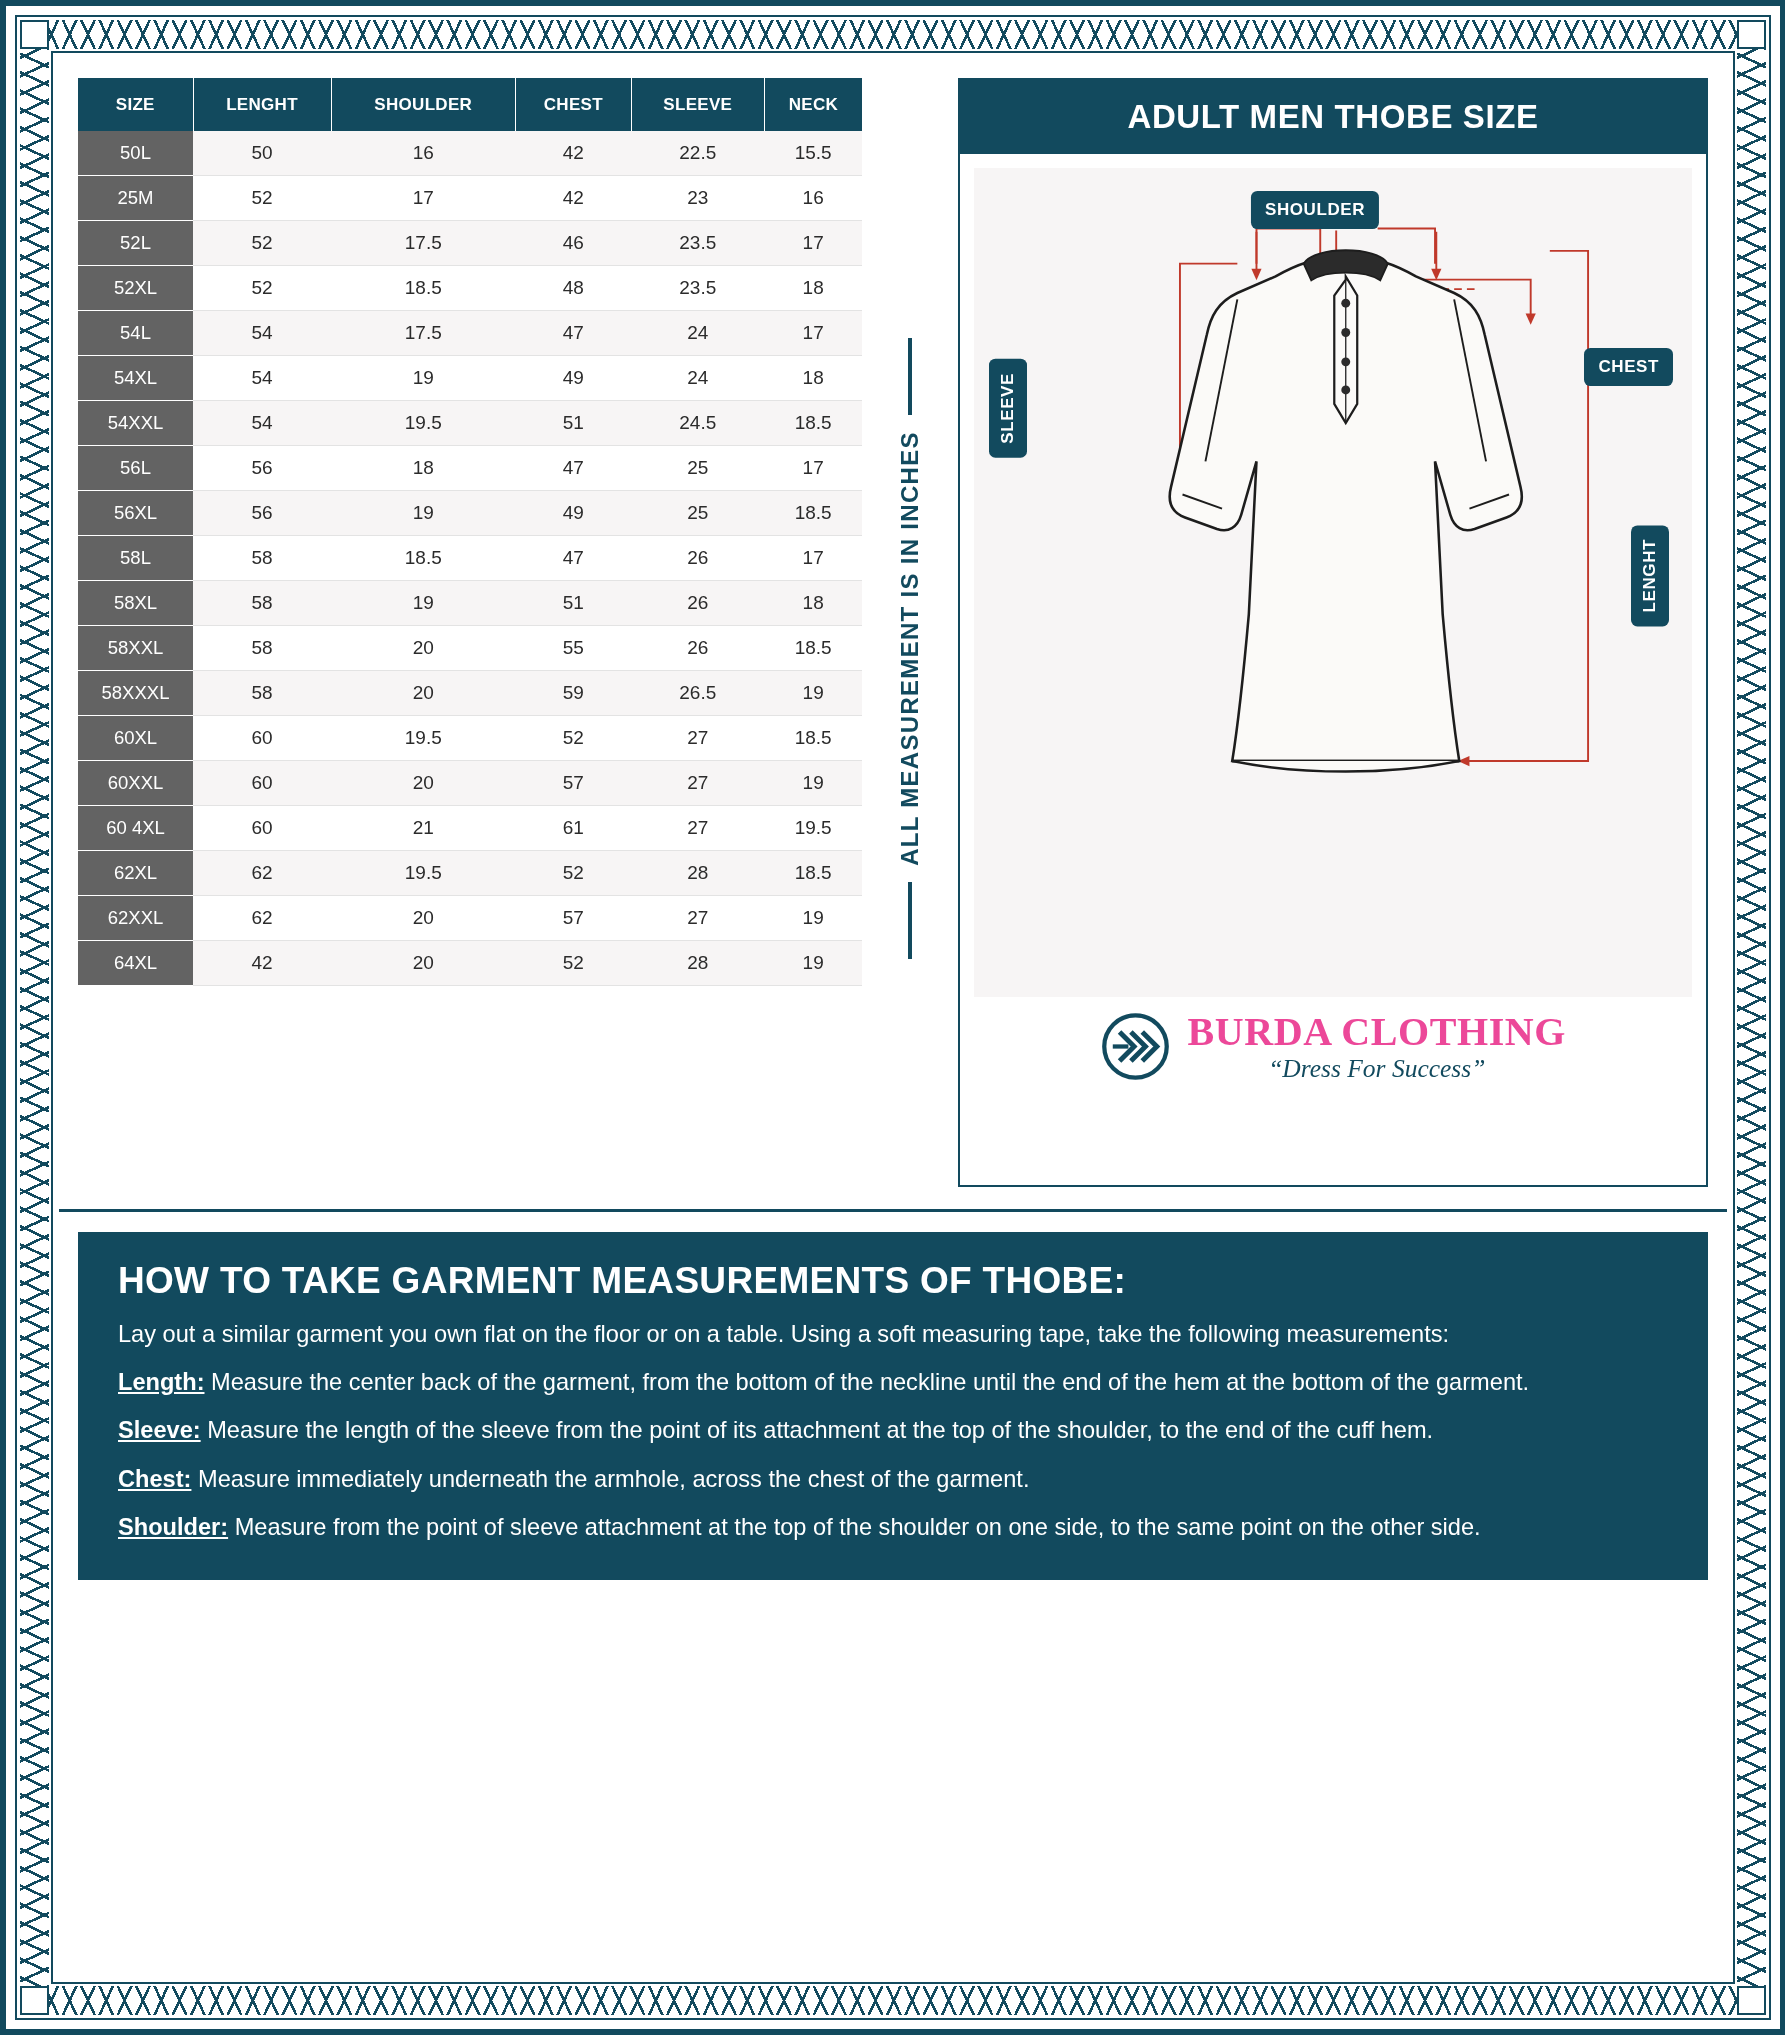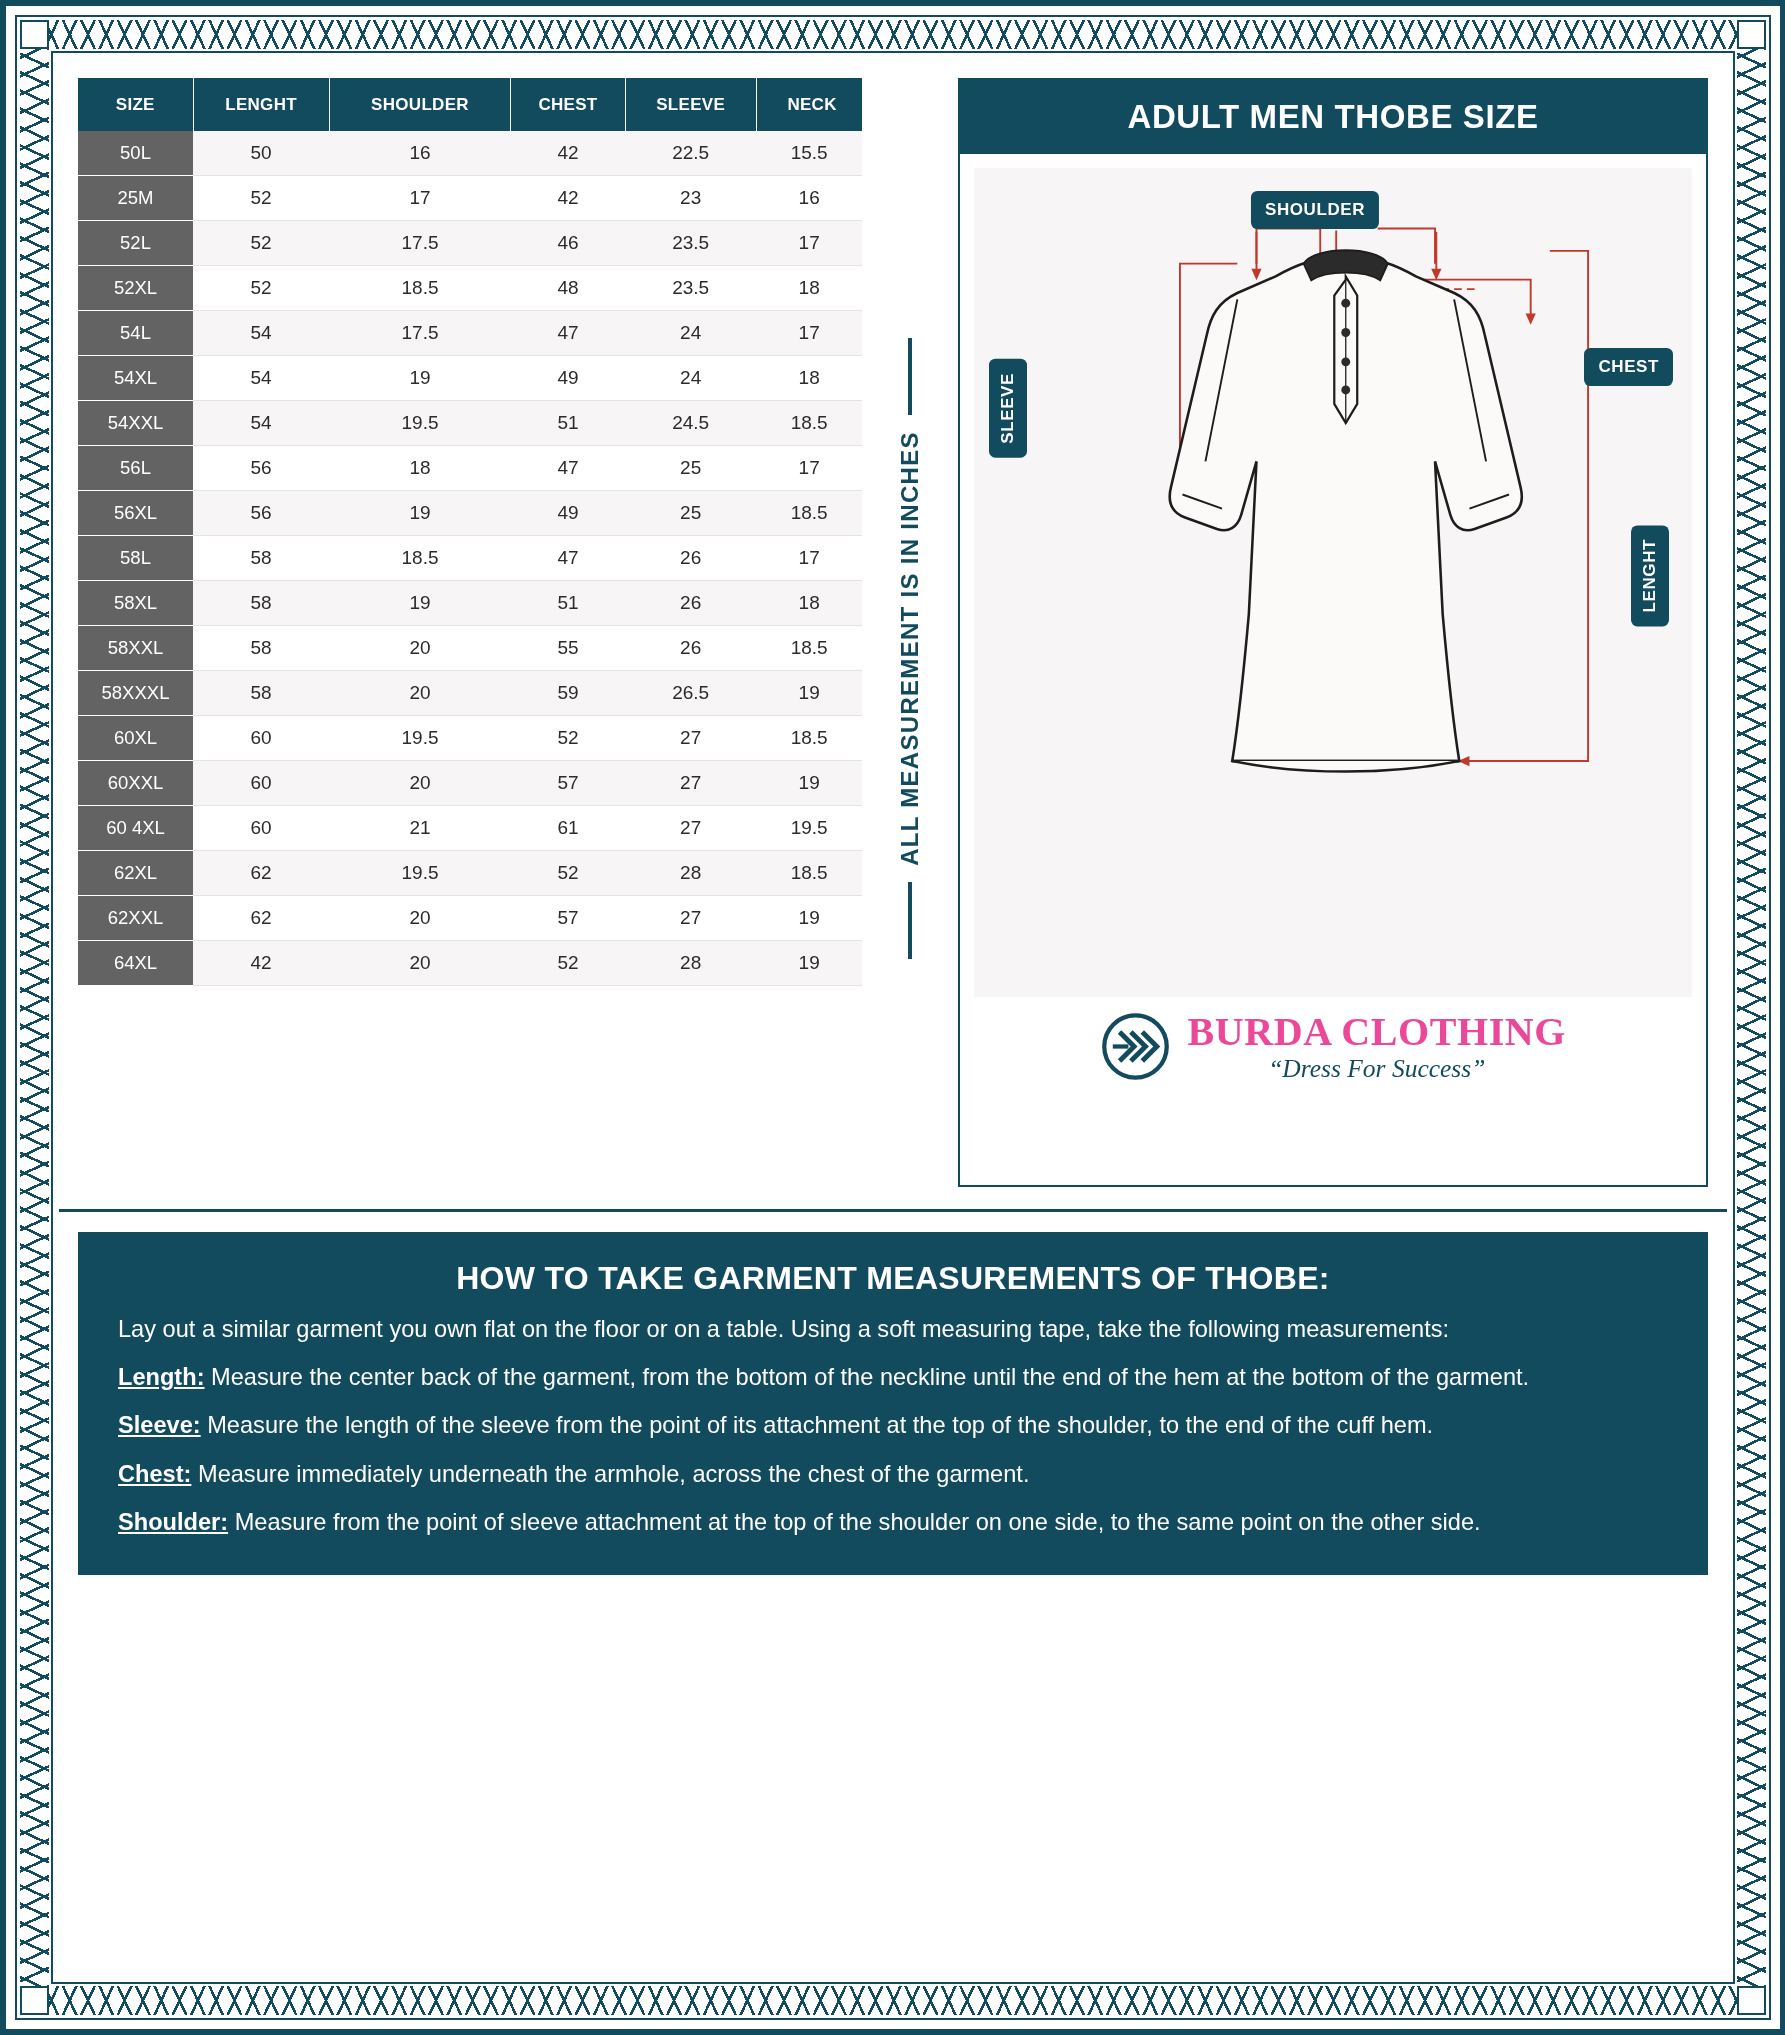--- a/index.html
+++ b/index.html
@@ -93,21 +93,21 @@
     background: #124a5e;
     color: #ffffff;
     font-weight: bold;
     font-size: 17px;
     letter-spacing: 0.3px;
     padding: 16.6px 2.6px;
     text-align: center;
     border-right: 1.3px solid #ffffff;
     margin-top: 11px;
   }
-  table.size-table thead th:last-child { border-right: none; padding-left: 8px; }
+  table.size-table thead th:last-child { border-right: none; }
   table.size-table td {
     text-align: center;
     padding: 11px 2.6px;
     color: #2b2b2b;
     font-size: 19px;
     border-bottom: 0.6px solid #e3e3e3;
   }
   table.size-table td.size-cell {
     background: #636363;
     color: #ffffff;
@@ -227,24 +227,23 @@
     margin: 22px 0 0 0;
   }
   .howto {
     background: #124a5e;
     color: #ffffff;
     margin: 20.4px 19px 19px 19px;
     padding: 28px 40px 36px 40px;
   }
   .howto h2 {
     margin: 0 0 16.6px 0;
-    font-size: 32px;
+    font-size: 37px;
     letter-spacing: 0.3px;
     font-weight: bold;
-    text-align: center;
   }
   .howto p {
     margin: 0 0 16.6px 0;
     font-size: 23.6px;
     line-height: 1.35;
   }
   .howto p:last-child { margin-bottom: 0; }
   .howto .lbl {
     font-weight: bold;
     text-decoration: underline;

